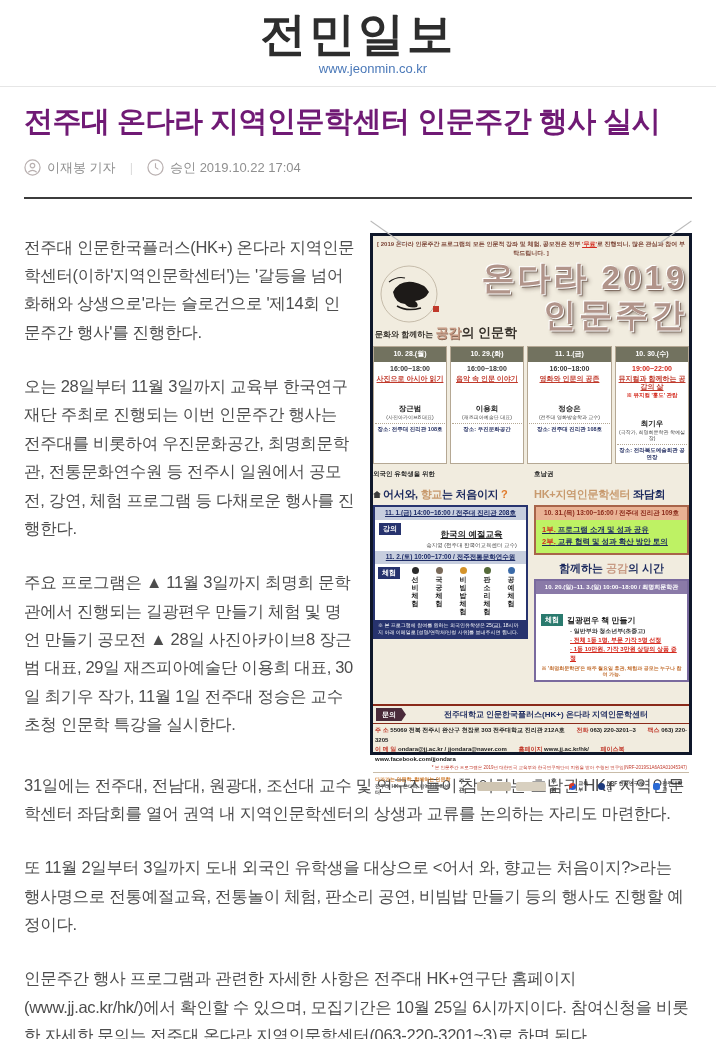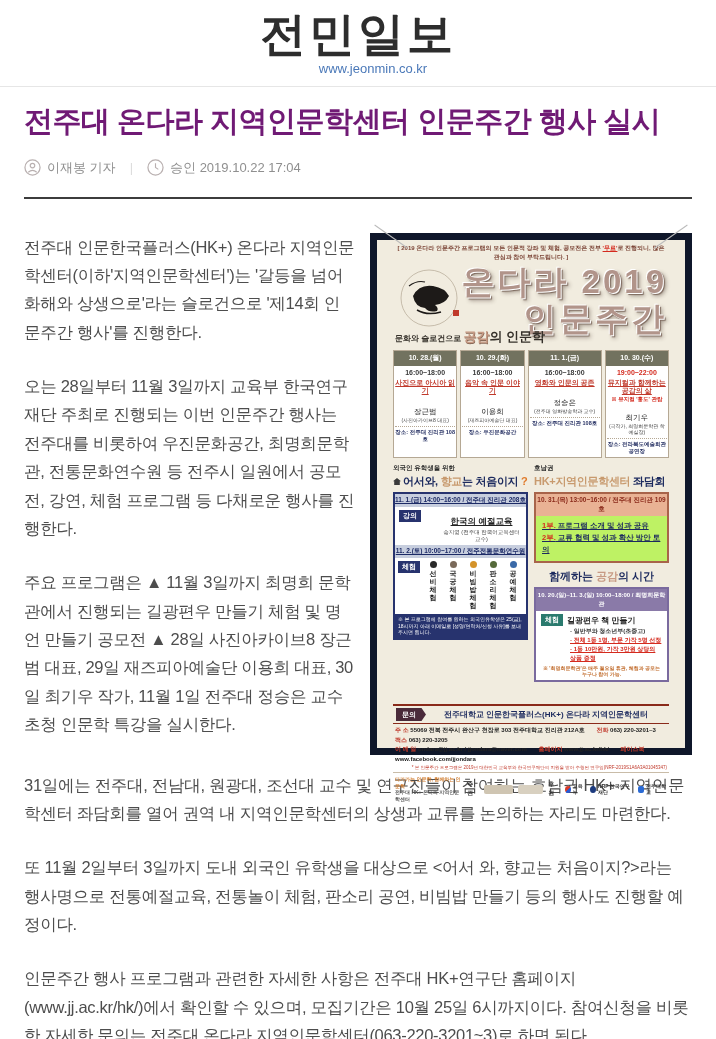--- a/index.html
+++ b/index.html
@@ -17,22 +17,22 @@
   .byline { margin:18px 24px 0; display:flex; align-items:center; font-size:13px; color:#8f8f8f; }
   .byline .ico { width:17px; height:17px; margin-right:6px; flex:0 0 auto; }
   .byline .sep { color:#ddd; margin:0 14px; }
   .rule-dark { margin:20px 24px 0; border-bottom:2px solid #3c3c3c; }
   
   .main { margin:34px 24px 0; display:flex; gap:14px; }
   .col-text { flex:1 1 auto; min-width:0; }
   .para { font-size:16.5px; line-height:1.72; color:#4d4d4d; letter-spacing:-0.3px; margin-bottom:26px; }
   .full-paras { margin:6px 24px 0; }
   
-  .poster { width:322px; flex:0 0 322px; height:522px; background:#f1ecdf; border:7px solid #0f172a;
-            padding:3px 16px; position:relative; font-family:"Liberation Sans",sans-serif; }
+  .poster { width:322px; flex:0 0 322px; height:522px; background:#f1ecdf; border:3px solid #0f172a;
+            padding:3px 0; position:relative; font-family:"Liberation Sans",sans-serif; }
   .poster .string { position:absolute; width:40px; height:1px; background:#bbb; top:-4px; }
   .poster .string.l { left:-6px; transform:rotate(35deg); }
   .poster .string.r { right:-6px; transform:rotate(-35deg); }
   .p-notice { font-size:6px; color:#7a4234; text-align:center; margin:1px 2px 2px; font-weight:700; }
   .p-notice .free { color:#d42a1e; text-decoration:underline; }
   .p-titlebox { position:relative; height:82px; }
   .p-ink { position:absolute; left:2px; top:2px; }
   .p-title { position:absolute; right:2px; top:0; text-align:right; font-weight:900; color:#b1948a;
              text-shadow:1px 1px 0 #fff,-1px -1px 0 #fff,2px 2px 1px #7d6a5e,3px 3px 4px rgba(60,40,30,.45);
              font-size:33px; line-height:1.12; letter-spacing:3px; }
@@ -42,27 +42,27 @@
   .p-sub .suf { font-size:13px; font-weight:900; color:#35302a; }
   
   .sch { display:grid; grid-template-columns:1fr 1fr 1.15fr 1fr; gap:3px; margin-top:4px; }
   .sch-col { border:1px solid #b5a894; background:#fff; }
   .sch-h { background:#72725f; color:#fff; font-size:7px; font-weight:700; text-align:center; padding:2.5px 0; }
   .sch-b { padding:3px 1px 2px; text-align:center; }
   .sch-time { font-size:7px; font-weight:700; color:#3a3a3a; }
   .sch-time.red { color:#d42a1e; }
   .sch-title { font-size:7px; font-weight:700; color:#c0392b; text-decoration:underline; margin-top:3px; line-height:1.25; }
   .sch-note { font-size:5.5px; color:#d42a1e; font-weight:700; min-height:1px; }
-  .sch-spk { font-size:7.5px; font-weight:400; color:#222; margin-top:10px; }
+  .sch-spk { font-size:7.5px; font-weight:700; color:#222; margin-top:20px; }
   .sch-aff { font-size:5px; color:#444; line-height:1.2; }
   .sch-place { font-size:5.5px; font-weight:700; color:#1f2a5e; border-top:1px dotted #b5a894; margin-top:3px; padding-top:2px; }
   
   .twocol { display:grid; grid-template-columns:1fr 1fr; gap:6px; margin-top:6px; }
   .sec-eyebrow { font-size:6.5px; font-weight:700; color:#2a2a2a; }
-  .sec-title { font-size:11px; font-weight:900; color:#1c2a5e; letter-spacing:-0.3px; margin-top:1px; white-space:nowrap; }
+  .sec-title { font-size:11px; font-weight:900; color:#1c2a5e; letter-spacing:-0.3px; margin-top:8px; white-space:nowrap; }
   .sec-title .acc { color:#c89a6e; }
   .sec-title .q { color:#e07a2a; }
   .house-ico { display:inline-block; width:8px; height:7px; background:#3a3a3a; margin-right:2px;
                clip-path:polygon(50% 0,100% 45%,85% 45%,85% 100%,15% 100%,15% 45%,0 45%); }
   .box-navy { border:2px solid #27336e; background:#fff; margin-top:3px; }
   .band-blue { background:#c7cede; color:#1c2a66; font-size:6.5px; font-weight:700; text-align:center; padding:2px 0; text-decoration:underline; }
   .lec-row { display:flex; align-items:flex-start; gap:20px; padding:3px 4px 2px; }
   .badge { color:#fff; font-size:7px; font-weight:700; padding:1px 4px; flex:0 0 auto; }
   .badge.navy { background:#27336e; }
   .badge.teal { background:#2a7a6e; }
@@ -78,21 +78,21 @@
   .fbox-note { background:#27336e; color:#fff; font-size:5px; line-height:1.3; padding:2px 3px; margin-top:2px; }
   .box-brown { border:2px solid #a8644a; background:#bef264; margin-top:3px; }
   .band-salmon { background:#e9b294; color:#8a2a1a; font-size:6.5px; font-weight:700; text-align:center; padding:2px 0; }
   .forum-items { padding:4px 6px 5px; }
   .forum-item { font-size:7.5px; font-weight:700; color:#1c2a5e; text-decoration:underline; line-height:1.6; }
   .forum-item .lab { color:#d42a1e; }
   .gong-title { text-align:center; font-size:11px; font-weight:900; color:#1c2a5e; margin-top:6px; }
   .gong-title .acc { color:#c79a84; }
   .box-purple { border:2px solid #7a6a9e; background:#fff; margin-top:3px; }
   .band-purple { background:#8a7aa8; color:#fff; font-size:6px; font-weight:700; text-align:center; padding:2px 0; }
-  .gong-row { display:flex; align-items:center; gap:4px; padding:3px 5px 0; }
+  .gong-row { display:flex; align-items:center; gap:4px; padding:3px 5px 0;margin-top:17px; }
   .gong-t { font-size:8px; font-weight:700; color:#222; }
   .gong-bullets { padding:1px 5px 0 34px; }
   .gong-bullets div { font-size:6px; line-height:1.5; font-weight:700; }
   .gb0 { color:#333; }
   .gb1, .gb2 { color:#d42a1e; text-decoration:underline; }
   .gong-note { font-size:5px; color:#c06a2a; font-weight:700; padding:2px 4px 3px; text-align:center; }
   
   .contact { border-top:2px solid #8a2a1a; border-bottom:1px solid #8a2a1a; margin-top:22px;
              display:flex; align-items:center; padding:2px 3px;justify-content:space-between; }
   .contact .cbadge { background:#4a2a3a; color:#fff; font-size:7px; font-weight:700; padding:1.5px 10px 1.5px 6px;
@@ -165,21 +165,21 @@
         <path d="M18 30 q6 -12 20 -10 q12 2 16 10 q-4 8 -14 9 q4 3 2 6 q-8 2 -12 -3 q-10 -1 -12 -12z" fill="#1d1a18"></path>
         <path d="M22 44 q10 6 24 2" stroke="#1d1a18" stroke-width="1.5" fill="none"></path>
         <path d="M14 20 q8 -6 16 -4" stroke="#1d1a18" stroke-width="1.2" fill="none"></path>
         <rect x="58" y="44" width="6" height="6" fill="#c0392b"></rect>
       </svg>
       <div class="p-title">
         <div>온다라 2019</div>
         <div>인문주간</div>
       </div>
       <div class="p-sub">
-        <span class="pre">문화와 슬로건으로 </span><span class="acc">공감</span><span class="suf">의 인문학</span>
+        <span class="pre">문화와 함께하는 </span><span class="acc">공감</span><span class="suf">의 인문학</span>
       </div>
     </div>
 
     <div class="sch">
       <div class="sch-col">
         <div class="sch-h">10. 28.(월)</div>
         <div class="sch-b">
           <div class="sch-time">16:00~18:00</div>
           <div class="sch-title">사진으로 아시아 읽기</div>
           <div class="sch-note"></div>

